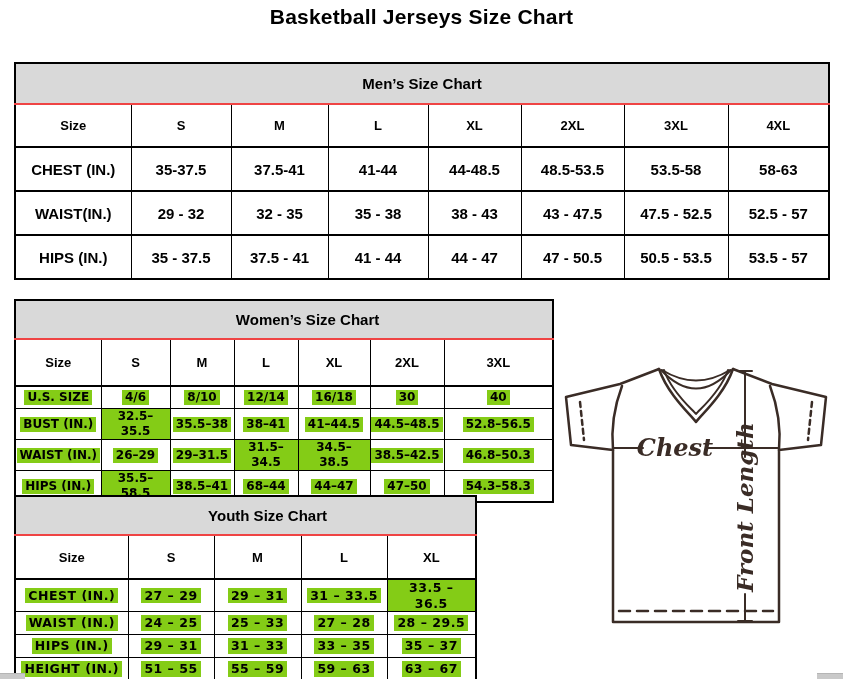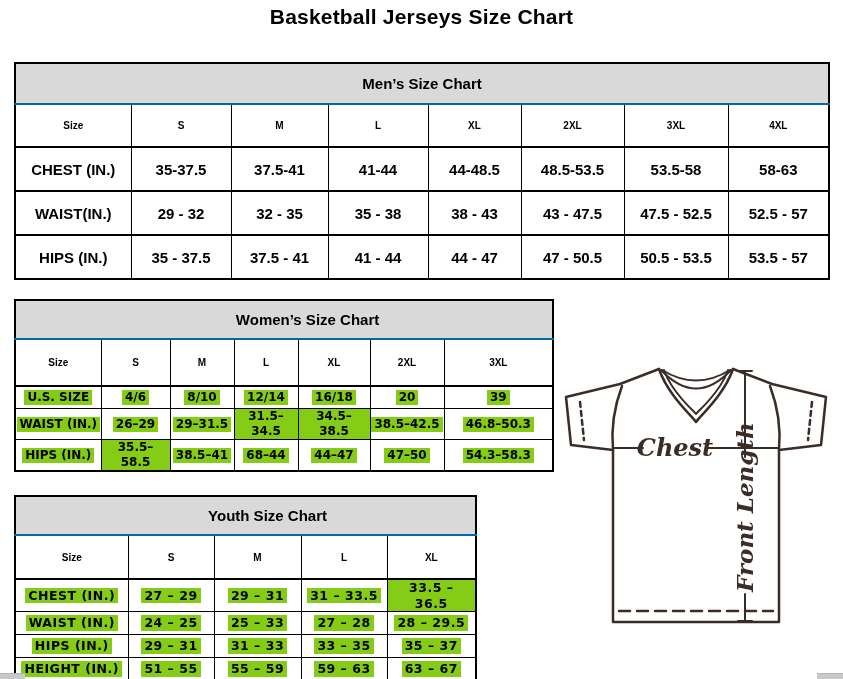--- a/index.html
+++ b/index.html
@@ -3,22 +3,22 @@
 <meta charset="utf-8">
 <style>
   html,body{margin:0;padding:0;background:#fff;}
   #page{position:relative;width:843px;height:679px;background:#fff;overflow:hidden;
         font-family:"Liberation Sans",sans-serif;color:#000;}
   .title{position:absolute;top:5px;left:0;width:100%;text-align:center;
          font-size:21px;font-weight:bold;letter-spacing:0.2px;}
   table{border-collapse:collapse;table-layout:fixed;position:absolute;background:#fff;}
   th,td{border:1px solid #000;text-align:center;vertical-align:middle;padding:0;overflow:hidden;}
   table{border:2px solid #000;}
-  .sec-head th{background:#d9d9d9;font-size:15px;font-weight:bold;border-bottom:2px solid #0369a1;}
-  .size-row th{font-size:10px;font-weight:bold;border-bottom:2px solid #000;}
+  .sec-head th{background:#d9d9d9;font-size:15px;font-weight:bold;border-bottom:2px solid #ef4444;}
+  .size-row th{font-size:13px;font-weight:bold;border-bottom:2px solid #000;}
   
   #mens{left:14px;top:62px;width:814px;}
   #mens .sec-head th{height:39px;}
   #mens .size-row th{height:41px;}
   #mens .data-row td{height:42px;font-size:15px;font-weight:bold;border-top:2px solid #000;}
   
   #womens{left:14px;top:299px;width:538px;}
   #womens .sec-head th{height:37px;padding-left:47px;}
   #womens .size-row th{height:45px;}
   #womens .data-row td{height:21px;font-family:"DejaVu Sans",sans-serif;
@@ -126,22 +126,31 @@
       <th>XL</th>
       <th>2XL</th>
       <th>3XL</th>
     </tr>
     <tr class="data-row">
       <td><span class="hl">U.S. SIZE</span></td>
       <td><span class="hl">4/6</span></td>
       <td><span class="hl">8/10</span></td>
       <td><span class="hl">12/14</span></td>
       <td><span class="hl">16/18</span></td>
-      <td><span class="hl">20</span></td>
-      <td><span class="hl">39</span></td>
+      <td><span class="hl">30</span></td>
+      <td><span class="hl">40</span></td>
+    </tr>
+    <tr class="data-row">
+      <td><span class="hl">BUST (IN.)</span></td>
+      <td><span class="hl">32.5–35.5</span></td>
+      <td><span class="hl">35.5–38</span></td>
+      <td><span class="hl">38–41</span></td>
+      <td><span class="hl">41–44.5</span></td>
+      <td><span class="hl">44.5–48.5</span></td>
+      <td><span class="hl">52.8–56.5</span></td>
     </tr>
     <tr class="data-row">
       <td><span class="hl">WAIST (IN.)</span></td>
       <td><span class="hl">26–29</span></td>
       <td><span class="hl">29–31.5</span></td>
       <td><span class="hl">31.5–34.5</span></td>
       <td><span class="hl">34.5–38.5</span></td>
       <td><span class="hl">38.5–42.5</span></td>
       <td><span class="hl">46.8–50.3</span></td>
     </tr>

